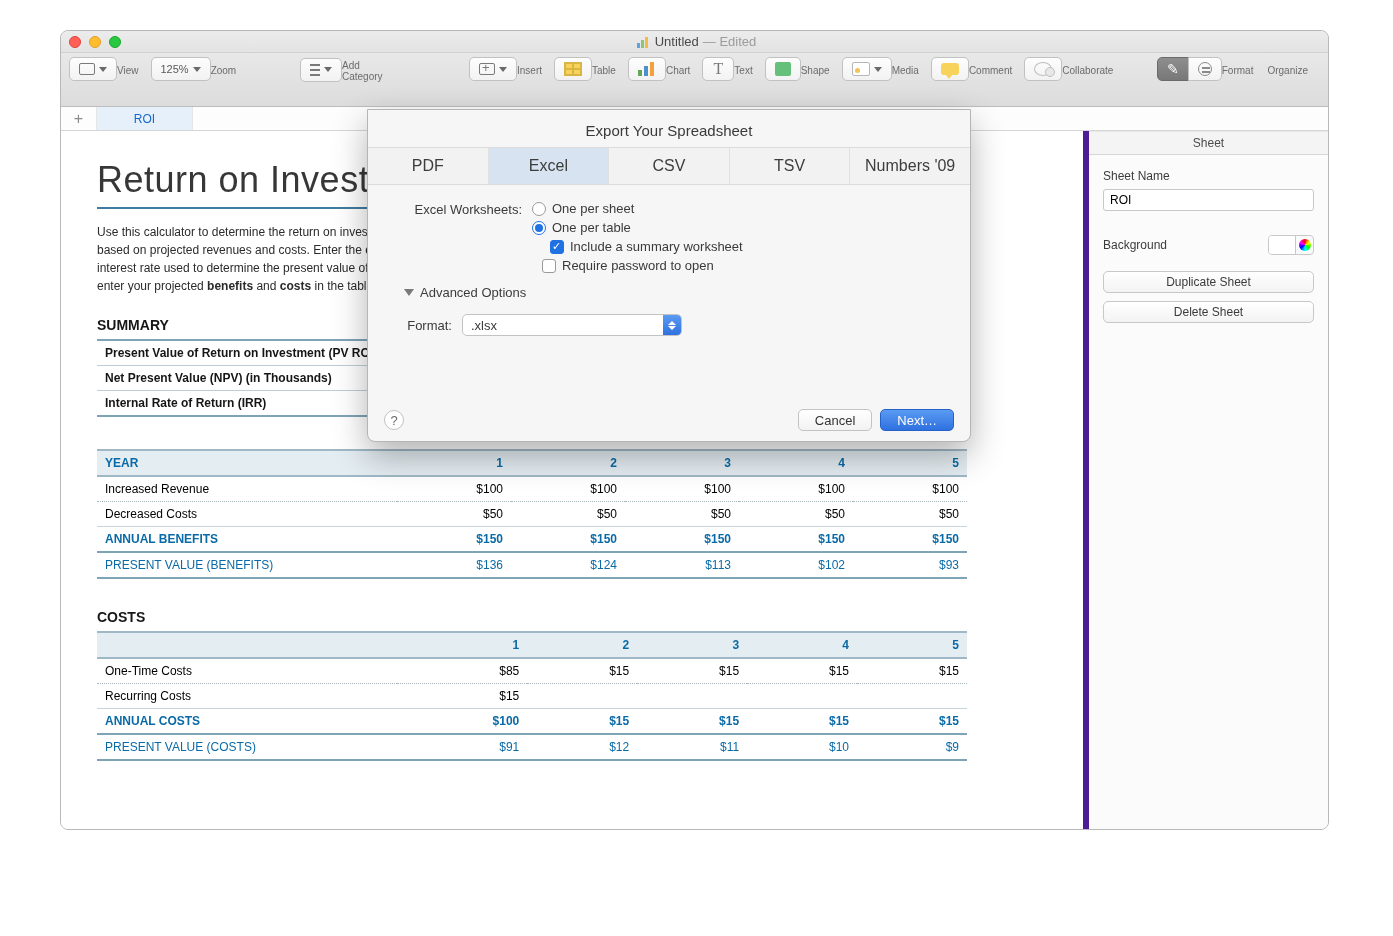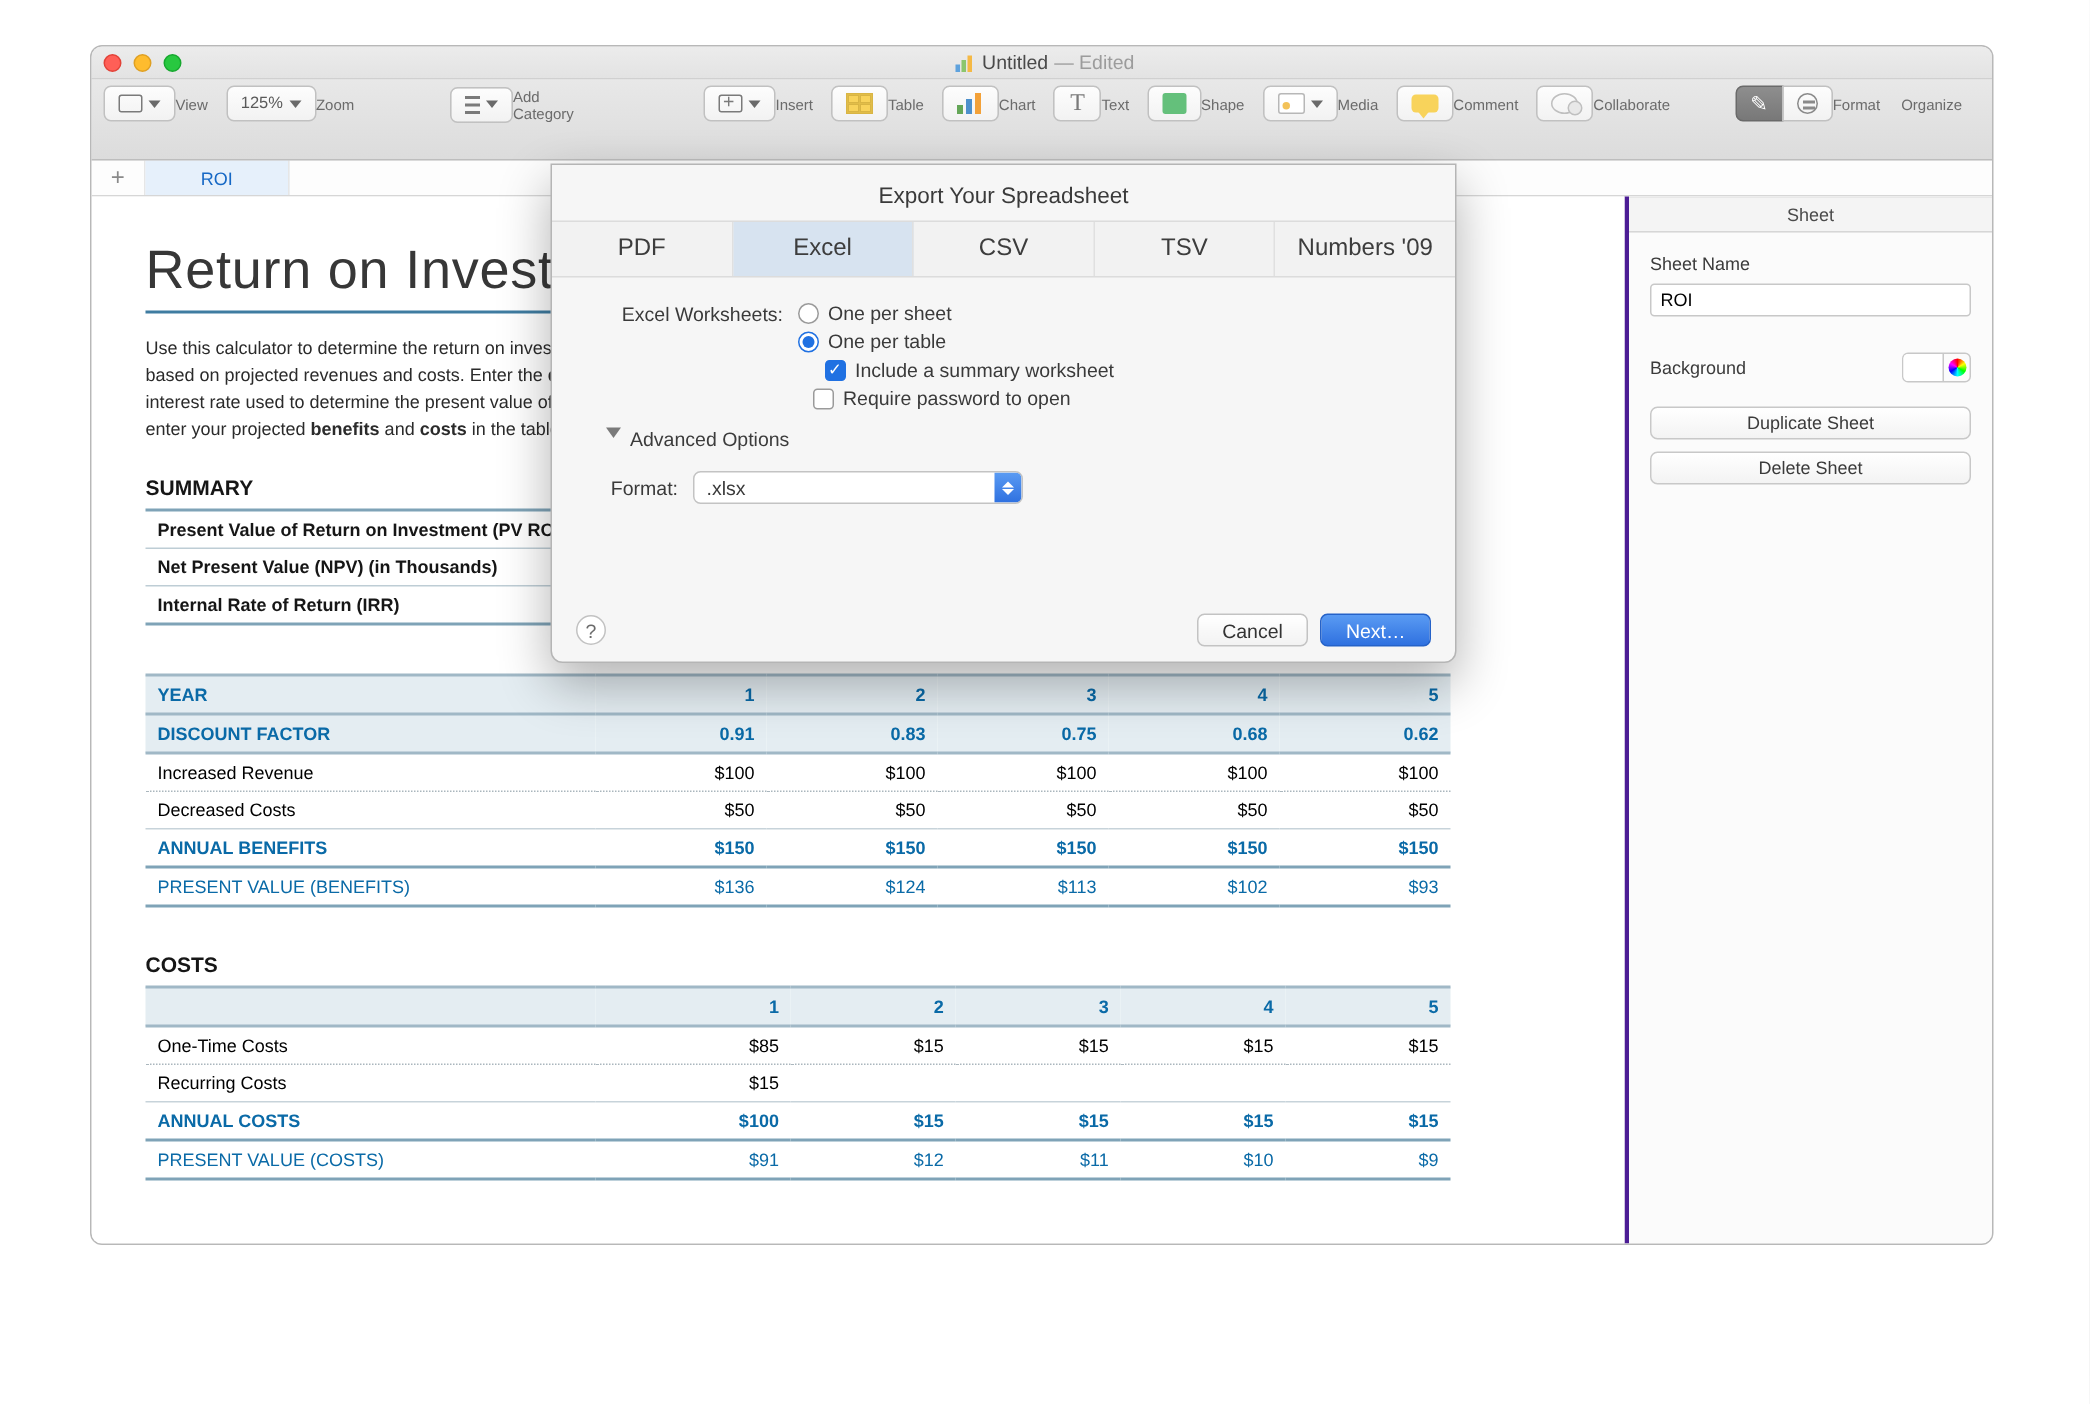--- a/index.html
+++ b/index.html
@@ -57,21 +57,21 @@
   .icon-org::before,.icon-org::after{content:"";position:absolute;background:#8a8a8a;height:1.5px;width:8px;left:3px;}
   .icon-org::before{top:4px;} .icon-org::after{top:8px;}
   
   .sheettabs{height:24px;background:#fdfdfd;border-bottom:1px solid #d6d6d6;display:flex;align-items:stretch;}
   .addtab{width:36px;display:flex;align-items:center;justify-content:center;color:#8a8a8a;font-size:16px;border-right:1px solid #e6e6e6;}
   .sheettab{min-width:96px;padding:0 16px;display:flex;align-items:center;justify-content:center;font-size:12px;border-right:1px solid #e6e6e6;}
   .sheettab.active{background:#e6f0fb;color:#1668c5;}
   
   .mainrow{display:flex;height:calc(100% - 22px - 54px - 24px);}
   .canvas{flex:1;background:#fff;overflow:hidden;padding:28px 10px 10px 36px;position:relative;}
-  .sidebar{width:245px;border-left:3px solid #4c1d95;background:#fbfbfb;display:flex;flex-direction:column;}
+  .sidebar{width:245px;border-left:6px solid #4c1d95;background:#fbfbfb;display:flex;flex-direction:column;}
   .side-tab{height:24px;border-bottom:1px solid #d6d6d6;background:#f4f4f4;display:flex;align-items:center;justify-content:center;font-size:12px;color:#4b4b4b;border-top:1px solid #e8e8e8;}
   .side-body{padding:14px 14px;font-size:12px;color:#3b3b3b;}
   .side-body label{display:block;margin-bottom:6px;}
   .side-input{width:100%;height:22px;border:1px solid #c8c8c8;border-radius:3px;padding:0 6px;font-size:12px;background:#fff;}
   .side-row{display:flex;justify-content:space-between;align-items:center;margin-top:24px;}
   .colorwell{width:46px;height:20px;border:1px solid #c8c8c8;border-radius:4px;display:flex;align-items:center;}
   .colorwell .sw{flex:1;height:100%;background:#fff;border-top-left-radius:3px;border-bottom-left-radius:3px;}
   .colorwell .cw{width:18px;height:100%;display:flex;align-items:center;justify-content:center;border-left:1px solid #c8c8c8;}
   .rainbow{width:12px;height:12px;border-radius:50%;background:conic-gradient(red,yellow,lime,cyan,blue,magenta,red);}
   .side-btn{width:100%;height:22px;margin-top:16px;border:1px solid #c8c8c8;background:linear-gradient(#fff,#f3f3f3);border-radius:5px;font-size:12px;color:#3b3b3b;}
@@ -102,21 +102,21 @@
   .form-label{width:136px;text-align:right;padding-right:10px;padding-top:1px;}
   .radio-col{display:flex;flex-direction:column;gap:4px;}
   .radio-col label,.chk label{display:flex;align-items:center;gap:6px;}
   input[type=radio]{appearance:none;width:14px;height:14px;border:1px solid #9a9a9a;border-radius:50%;position:relative;background:#fff;}
   input[type=radio]:checked{border-color:#2071e2;}
   input[type=radio]:checked::after{content:"";position:absolute;inset:2px;border-radius:50%;background:#2071e2;}
   input[type=checkbox]{appearance:none;width:14px;height:14px;border:1px solid #9a9a9a;border-radius:3px;background:#fff;position:relative;}
   input[type=checkbox]:checked{background:#2071e2;border-color:#2071e2;}
   input[type=checkbox]:checked::after{content:"✓";color:#fff;font-size:11px;position:absolute;left:1px;top:-1px;}
   .chk{margin:4px 0 12px 146px;}
-  .disclosure{margin-left:8px;display:flex;gap:6px;color:#3c3c3c;font-size:13px;margin-bottom:14px;cursor:default;}
+  .disclosure{margin-left:8px;display:flex;align-items:center;gap:6px;color:#3c3c3c;font-size:13px;margin-bottom:14px;cursor:default;}
   .tri{width:0;height:0;border-left:5px solid transparent;border-right:5px solid transparent;border-top:7px solid #7a7a7a;}
   .select{display:flex;align-items:center;width:220px;height:22px;border:1px solid #c3c3c3;border-radius:5px;background:#fff;font-size:13px;overflow:hidden;position:relative;}
   .select span.val{padding-left:8px;flex:1;}
   .select .stepper{width:18px;height:100%;background:linear-gradient(#5a9bf3,#2f71e0);display:flex;flex-direction:column;align-items:center;justify-content:center;gap:1px;}
   .select .stepper::before{content:"";border-left:4px solid transparent;border-right:4px solid transparent;border-bottom:4px solid #fff;}
   .select .stepper::after{content:"";border-left:4px solid transparent;border-right:4px solid transparent;border-top:4px solid #fff;}
   .modal-footer{position:absolute;bottom:0;left:0;right:0;padding:10px 16px;display:flex;align-items:center;border-top:0;}
   .help{width:20px;height:20px;border:1px solid #c2c2c2;border-radius:50%;display:flex;align-items:center;justify-content:center;font-size:13px;color:#6a6a6a;background:#fff;}
   .mbtn{height:22px;padding:0 16px;border:1px solid #c3c3c3;border-radius:5px;background:linear-gradient(#fff,#f2f2f2);font-size:13px;color:#333;margin-left:8px;}
   .mbtn.primary{background:linear-gradient(#5a9bf3,#2f71e0);color:#fff;border-color:#2562c8;}
@@ -276,28 +276,20 @@
       <div style="height:26px"></div>
       <table class="tbl">
         <tbody>
               <tr class="hdr">
                 <td style="width:300px">YEAR</td>
           <td class="num">1</td>
                 <td class="num">2</td>
                 <td class="num">3</td>
                 <td class="num">4</td>
                 <td class="num">5</td>
-              </tr>
-        <tr class="hdr">
-                <td>DISCOUNT FACTOR</td>
-          <td class="num">0.91</td>
-                <td class="num">0.83</td>
-                <td class="num">0.75</td>
-                <td class="num">0.68</td>
-                <td class="num">0.62</td>
               </tr>
         <tr class="dot-row">
                 <td>Increased Revenue</td>
           <td class="num">$100</td>
                 <td class="num">$100</td>
                 <td class="num">$100</td>
                 <td class="num">$100</td>
                 <td class="num">$100</td>
               </tr>
         <tr>

